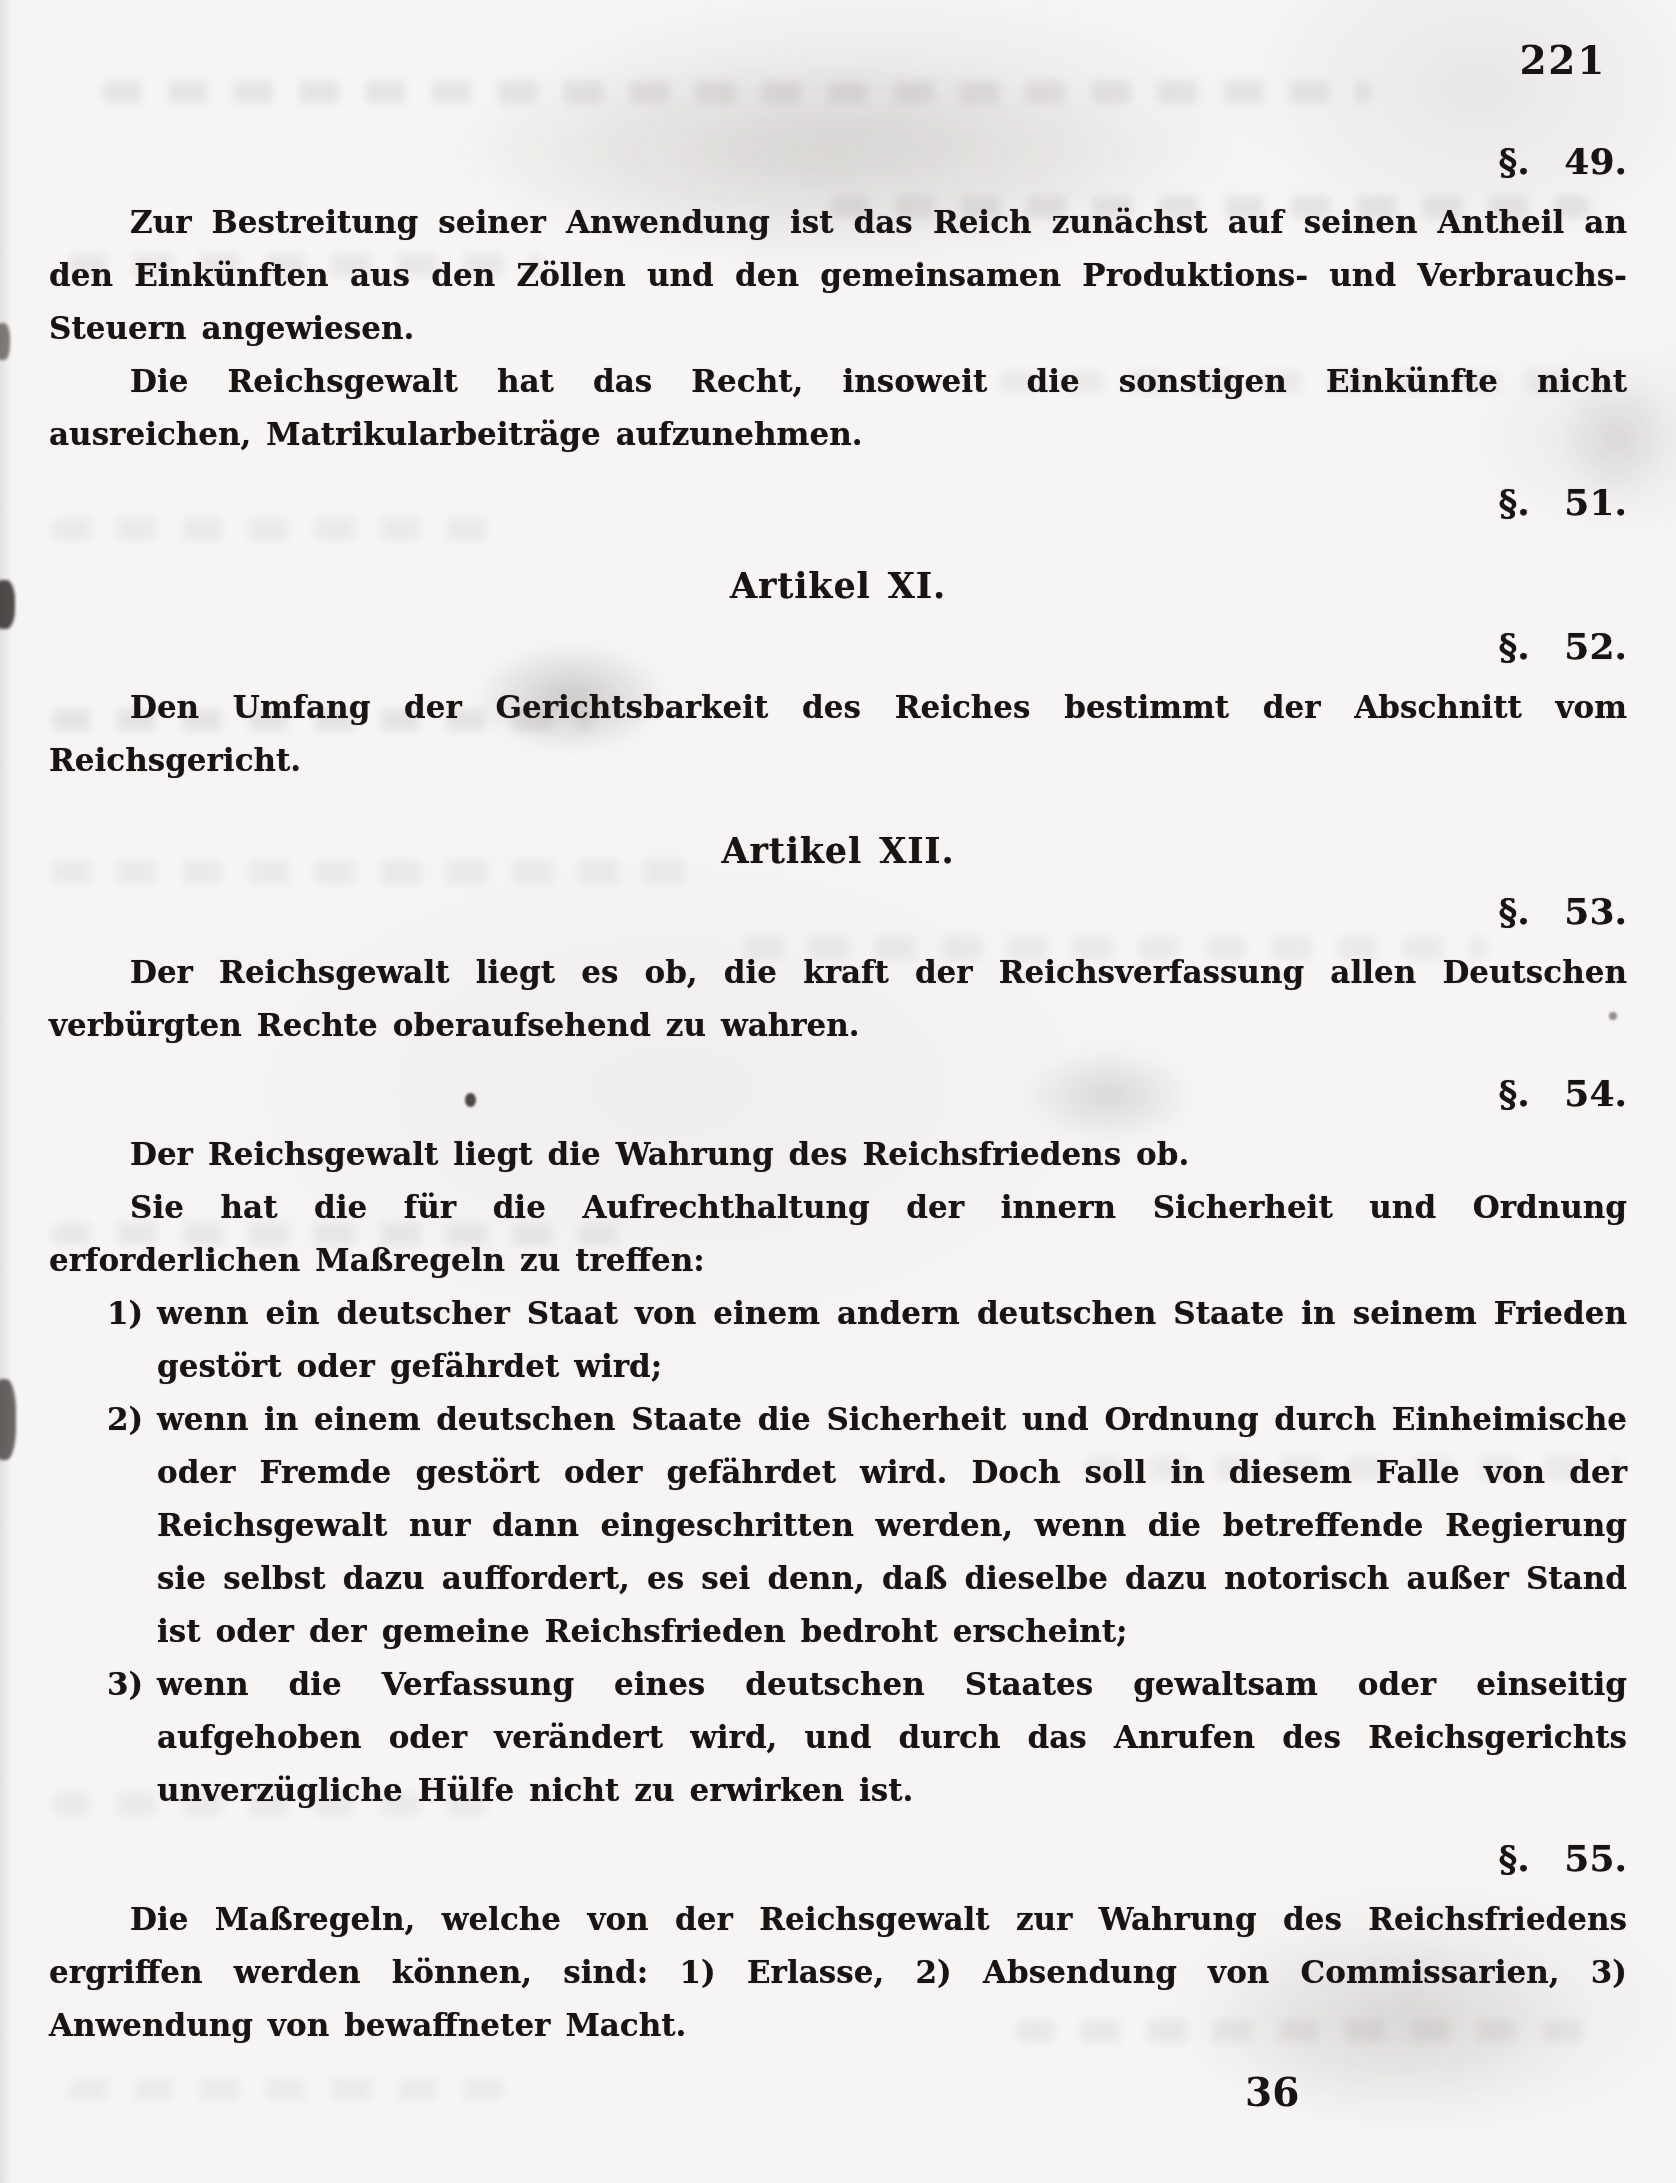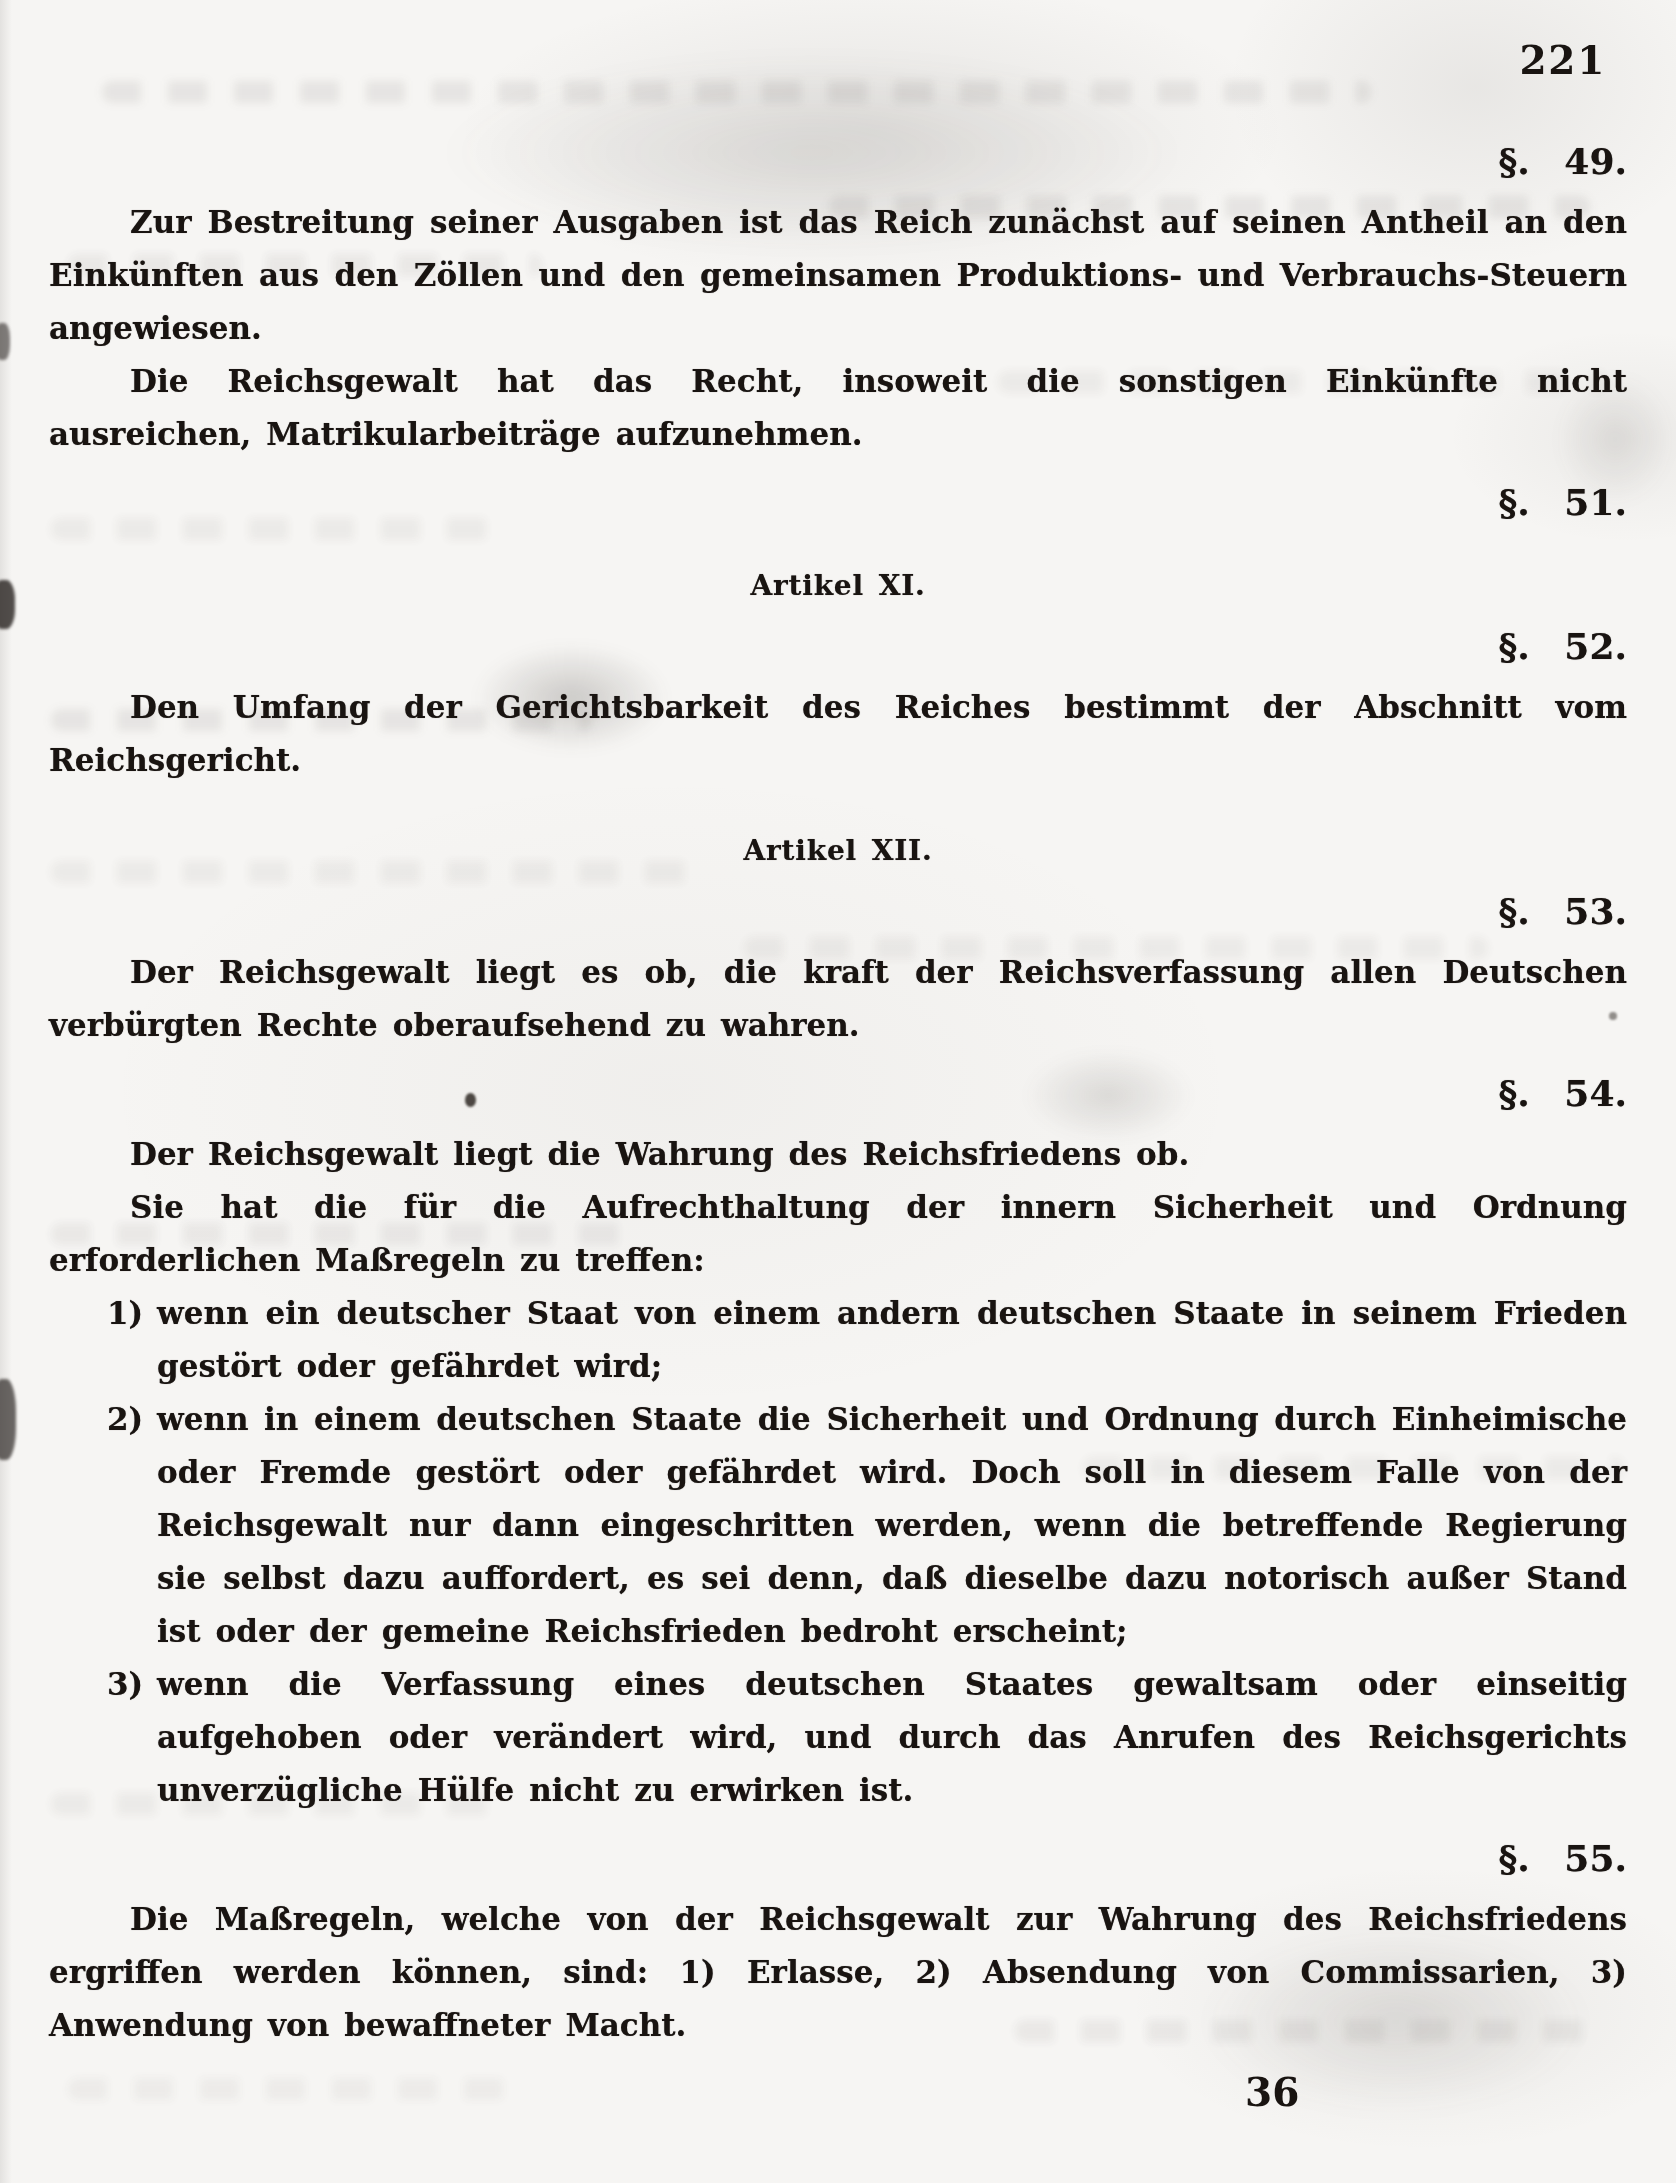--- a/index.html
+++ b/index.html
@@ -42,21 +42,21 @@
     word-spacing: 4.2px;
   }
   .sec-head {
     text-align: right;
     font-size: 36px; line-height: 39px;
     margin: 22px 0 15px 0;
     word-spacing: 22px;
   }
   .art-head {
     text-align: center;
-    font-size: 28px; line-height: 39px;
+    font-size: 35px; line-height: 39px;
     margin: 44px 0 10px 0;
     letter-spacing: 0.8px;
   }
   .para { margin: 0; text-indent: 81px; }
   .list-item {
     position: relative;
     margin: 0;
     padding-left: 108px;
     text-indent: 0;
   }
@@ -132,21 +132,21 @@
   <div class="dot d2"></div>
   <div class="edge-mark e1"></div>
   <div class="edge-mark e2"></div>
   <div class="edge-mark e3"></div>
 
   <div class="page-number">221</div>
   <div class="signature">36</div>
 
   <div class="doc">
       <div class="sec-head">§. 49.</div>
-      <p class="para">Zur Bestreitung seiner Ausgaben ist das Reich zunächst auf seinen Antheil an den Einkünften aus den Zöllen und den gemeinsamen Produktions- und Verbrauchs-Steuern angewiesen.</p>
+      <p class="para">Zur Bestreitung seiner Anwendung ist das Reich zunächst auf seinen Antheil an den Einkünften aus den Zöllen und den gemeinsamen Produktions- und Verbrauchs-Steuern angewiesen.</p>
       <p class="para">Die Reichsgewalt hat das Recht, insoweit die sonstigen Einkünfte nicht ausreichen, Matrikularbeiträge aufzunehmen.</p>
       <div class="sec-head">§. 51.</div>
       <div class="art-head">Artikel XI.</div>
       <div class="sec-head">§. 52.</div>
       <p class="para">Den Umfang der Gerichtsbarkeit des Reiches bestimmt der Abschnitt vom Reichsgericht.</p>
       <div class="art-head">Artikel XII.</div>
       <div class="sec-head">§. 53.</div>
       <p class="para">Der Reichsgewalt liegt es ob, die kraft der Reichsverfassung allen Deutschen verbürgten Rechte oberaufsehend zu wahren.</p>
       <div class="sec-head">§. 54.</div>
       <p class="para">Der Reichsgewalt liegt die Wahrung des Reichsfriedens ob.</p>

